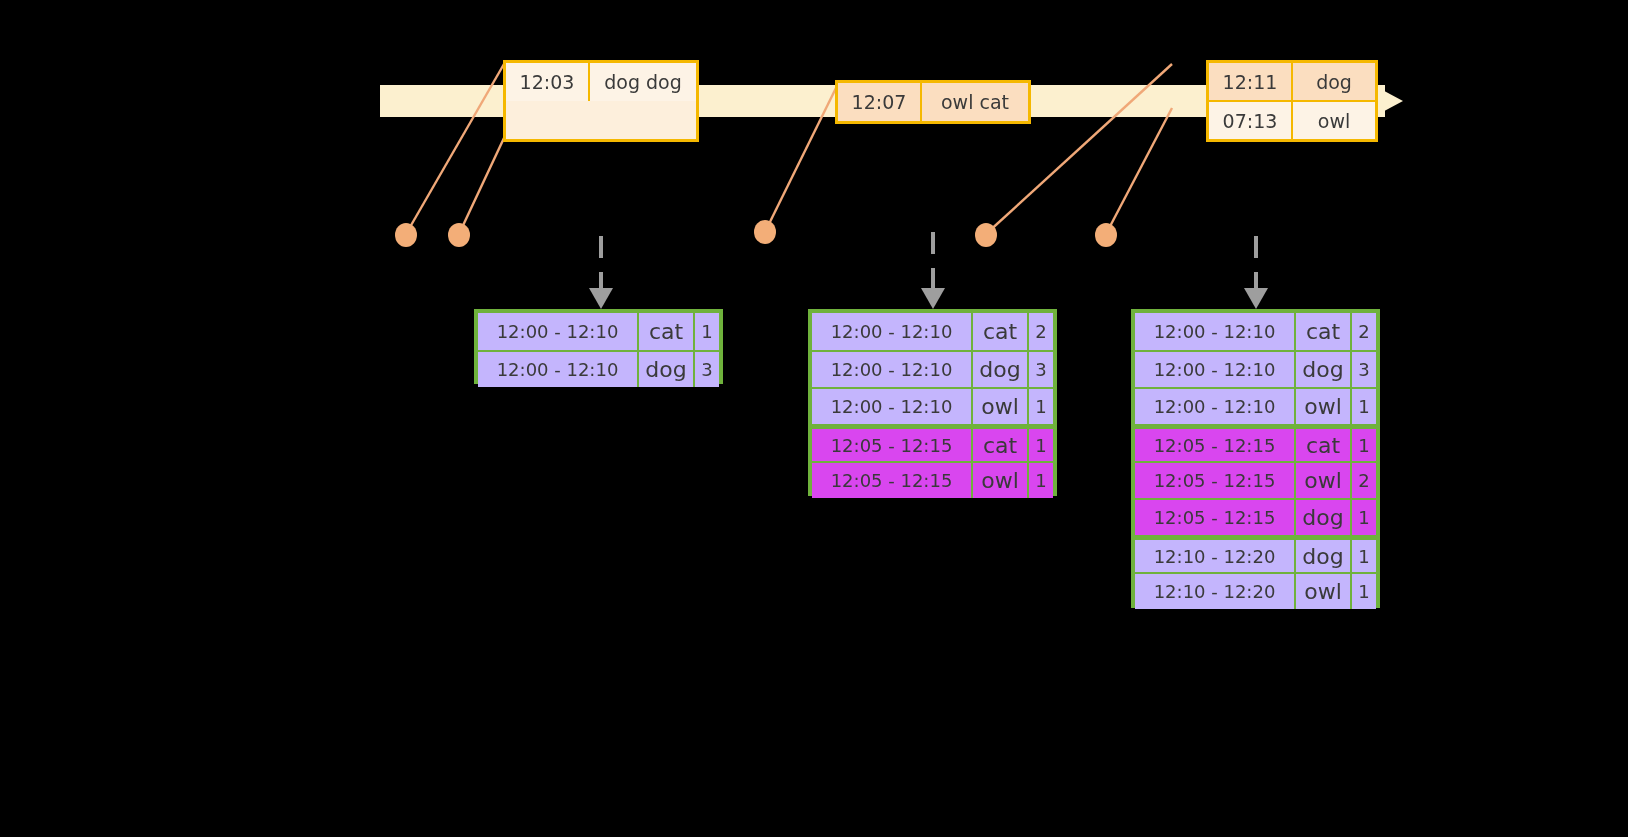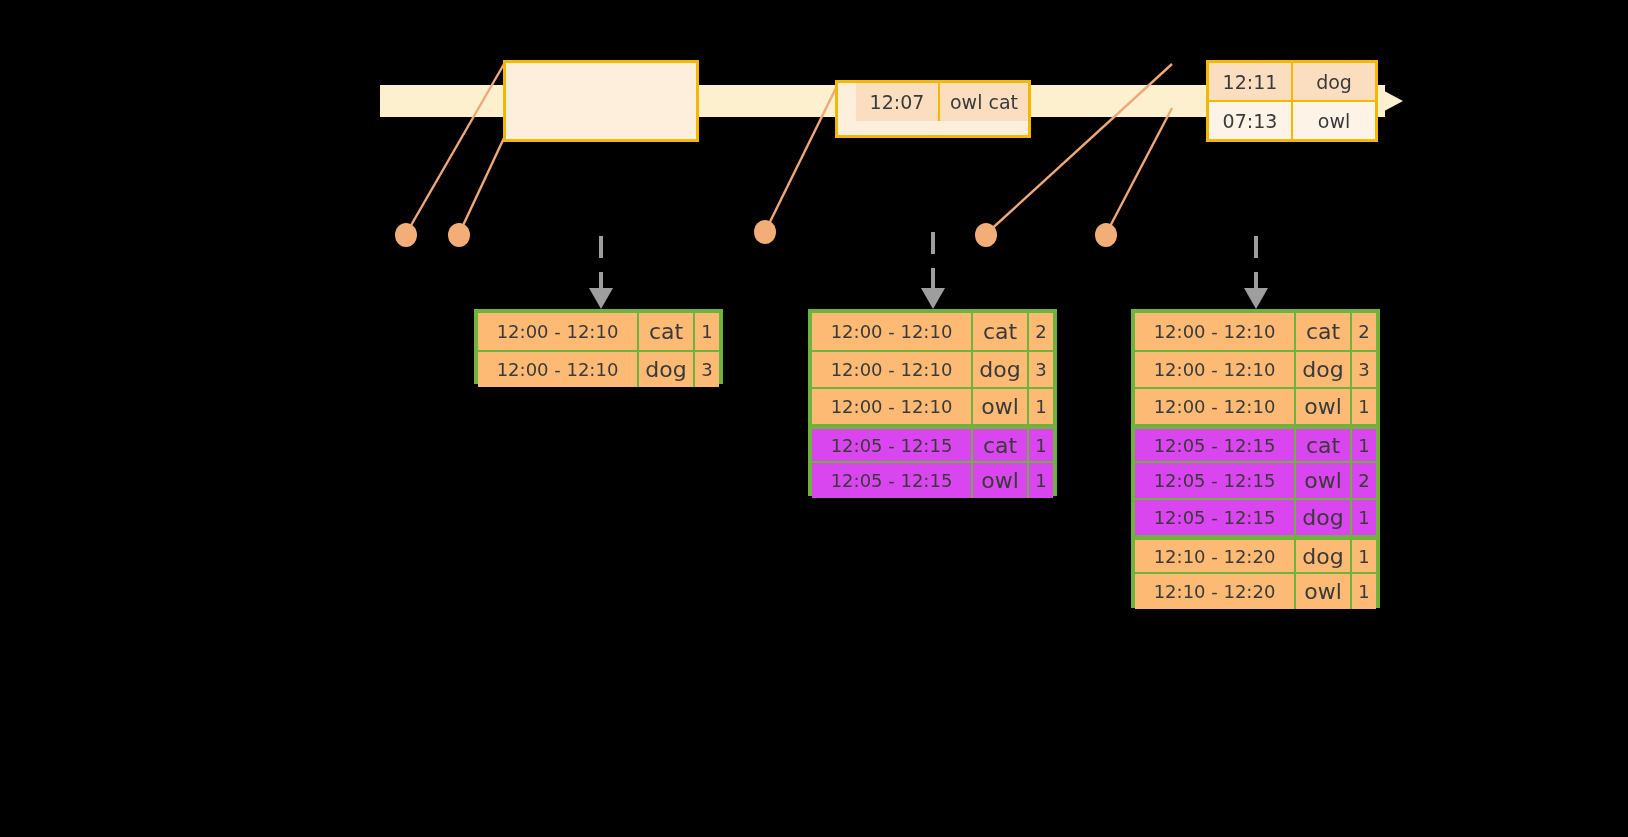--- a/index.html
+++ b/index.html
@@ -74,21 +74,21 @@
     box-sizing: border-box;
     background: #ECF2E4;
   }
   .res-row {
     display: flex;
     flex-direction: row;
     height: 37px;
     box-sizing: border-box;
   }
   .res-row + .res-row { border-top: 2px solid #6FB23C; }
-  .res-row.grp-a { background: #fdba74; }
+  .res-row.grp-a { background: #c4b5fd; }
   .res-row.grp-b { background: #d946ef; }
   .res-row.thick-top { border-top: 5px solid #6FB23C; }
   .res-window {
     display: flex;
     align-items: center;
     justify-content: center;
     font-size: 18px;
     color: #3a3a3a;
     border-right: 2px solid #6FB23C;
     box-sizing: border-box;
@@ -145,23 +145,27 @@
       <line x1="1256" y1="236" x2="1256" y2="296"></line>
     </g>
     <g fill="#9E9E9E">
       <polygon points="589,288 613,288 601,309"></polygon>
       <polygon points="921,288 945,288 933,309"></polygon>
       <polygon points="1244,288 1268,288 1256,309"></polygon>
     </g>
   </svg>
 
   <div class="event-box" style="left:503px; top:60px; width:196px; height:82px;">
+    <div class="event-row shade-b">
+      <div class="ev-time">12:03</div>
+      <div class="ev-words">dog dog</div>
+    </div>
   </div>
 
-  <div class="event-box" style="left:835px; top:80px; width:196px; height:58px;align-items:flex-end;">
+  <div class="event-box" style="left:835px; top:80px; width:196px; height:44px;">
     <div class="event-row shade-a">
       <div class="ev-time">12:07</div>
       <div class="ev-words">owl cat</div>
     </div>
   </div>
 
   <div class="event-box" style="left:1206px; top:60px; width:172px; height:82px;">
     <div class="event-row shade-a">
       <div class="ev-time">12:11</div>
       <div class="ev-words">dog</div>

